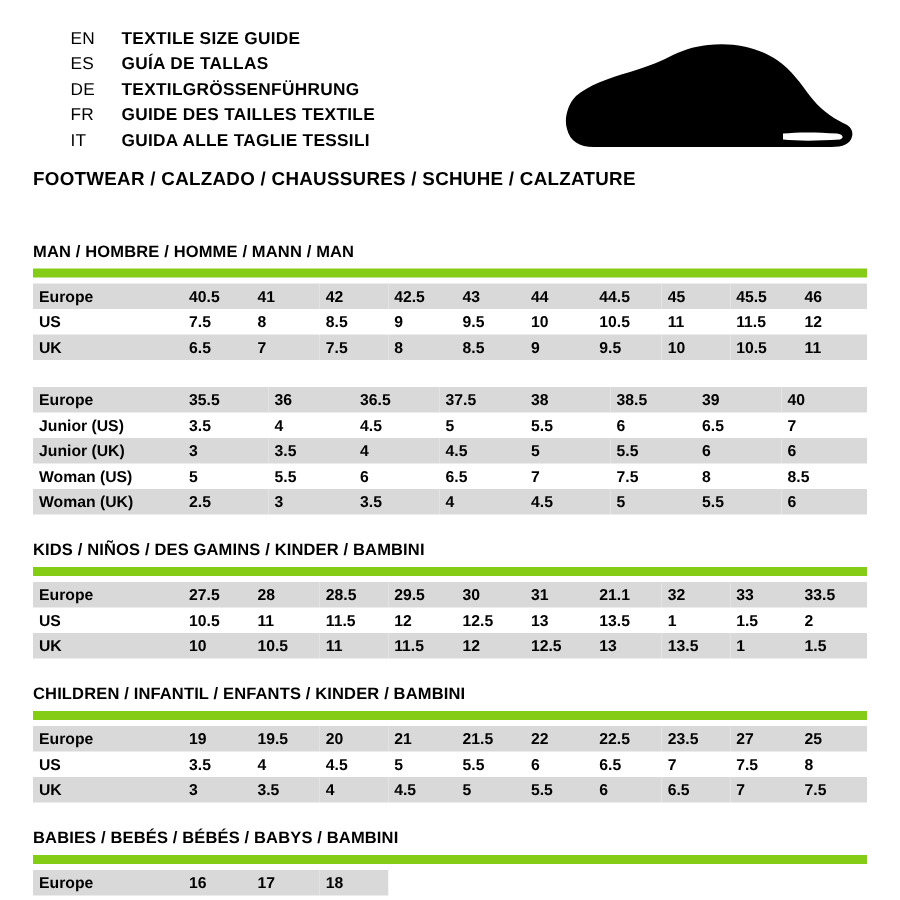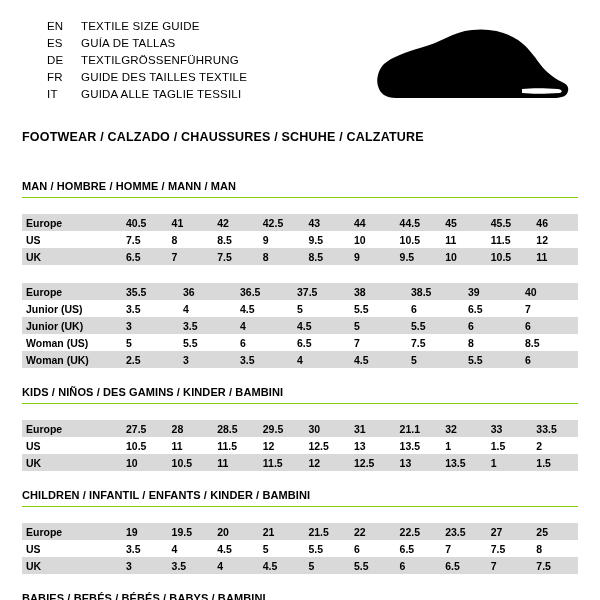--- a/index.html
+++ b/index.html
@@ -39,53 +39,52 @@
     font-size: 11.5px;
     line-height: 16px;
     letter-spacing: 0.2px;
   }
   .lang-code {
     width: 34px;
     flex: 0 0 34px;
     font-weight: normal;
   }
   .lang-title {
-    font-weight: normal;
+    font-weight: bold;
     white-space: nowrap;
     text-align: right;
   }
 
   .shoe-wrap {
     width: 200px;
     height: 86px;
     margin-right: 6px;
     margin-top: 8px;
   }
   .shoe-wrap svg { display: block; }
 
   .footwear-title {
-    margin-top: 18px;
     font-size: 12.5px;
     font-weight: bold;
     letter-spacing: 0.2px;
   }
 
   
   .section {
     margin-top: 18px;
   }
   .section.first { margin-top: 36px; }
 
   .section-title {
     font-size: 11px;
     font-weight: bold;
     letter-spacing: 0.1px;
     padding-bottom: 5px;
-    border-bottom: 1px solid #84cc16;
-    margin-bottom: 16px;
+    border-bottom: 6px solid #84cc16;
+    margin-bottom: 4px;
   }
 
   table.size-table {
     border-collapse: collapse;
     width: 100%;
     table-layout: fixed;
     font-size: 10.5px;
     font-weight: bold;
   }
   table.size-table td {

